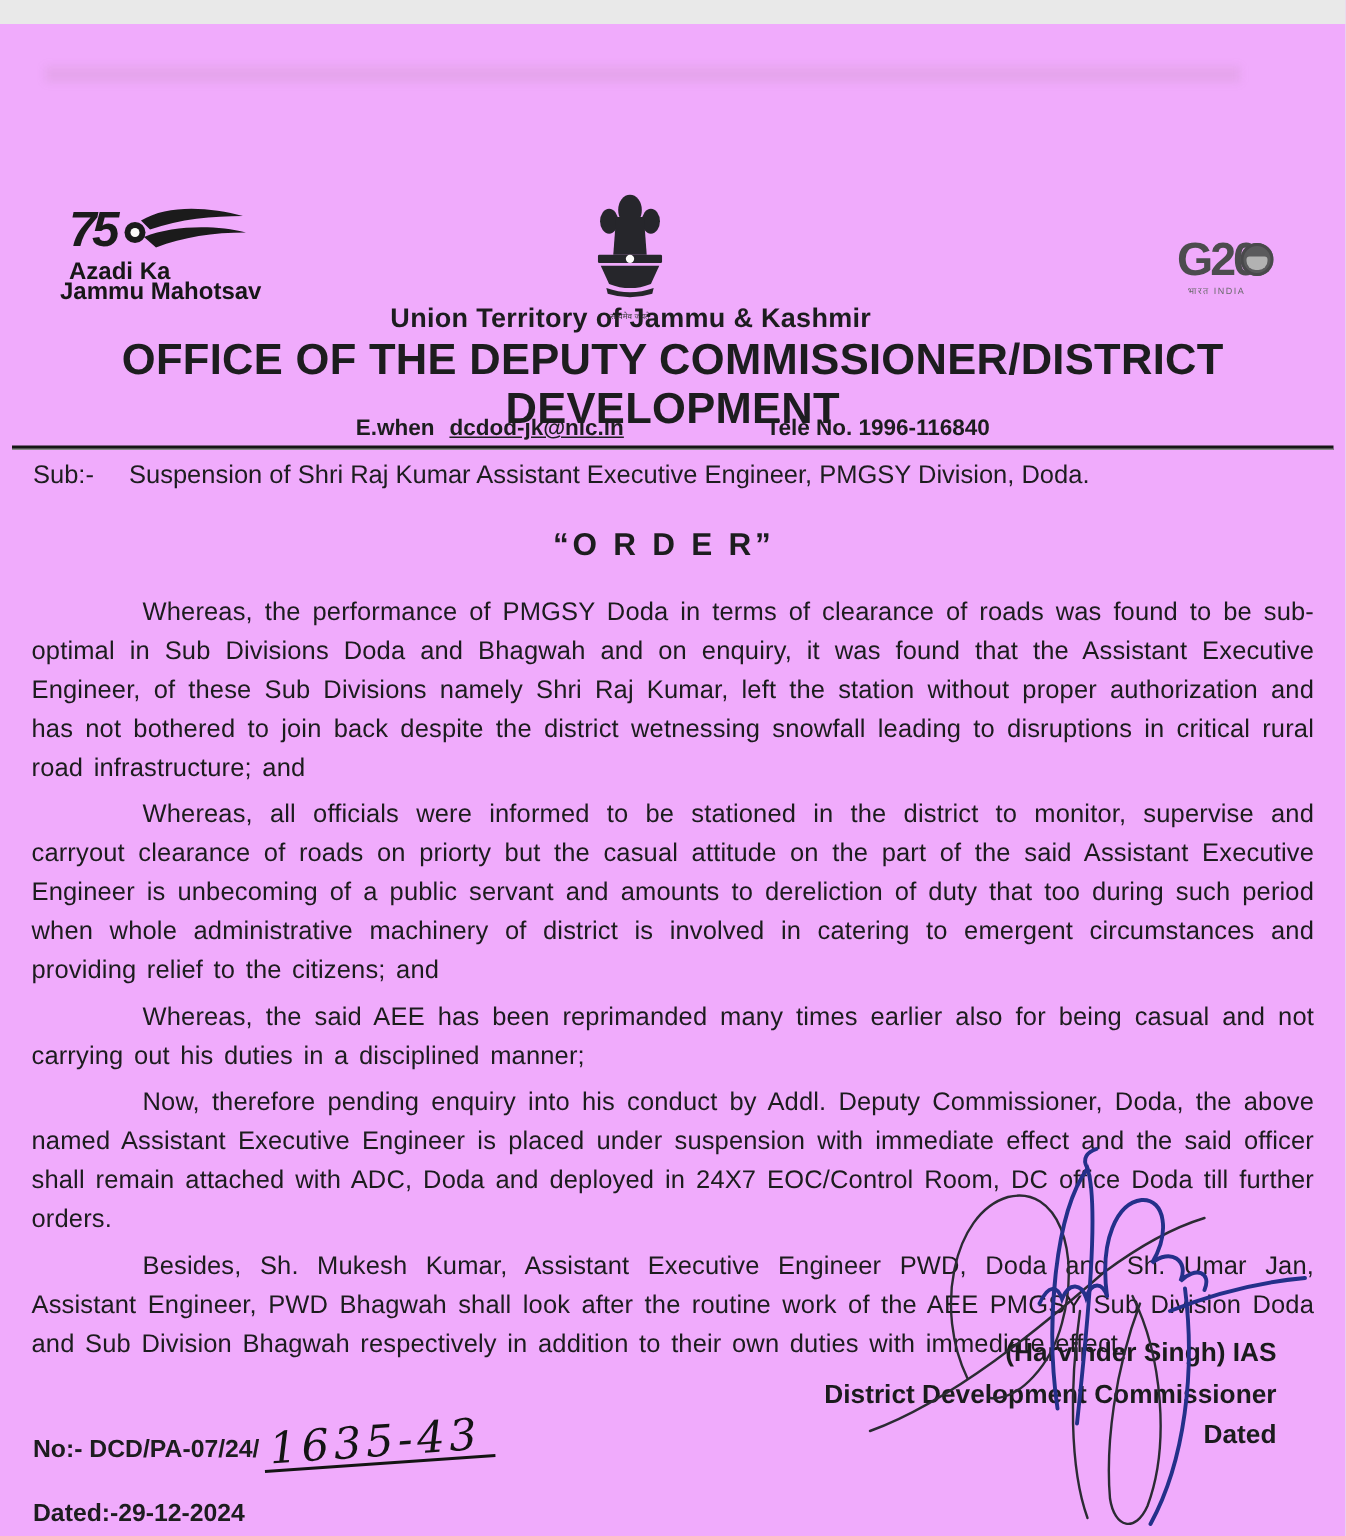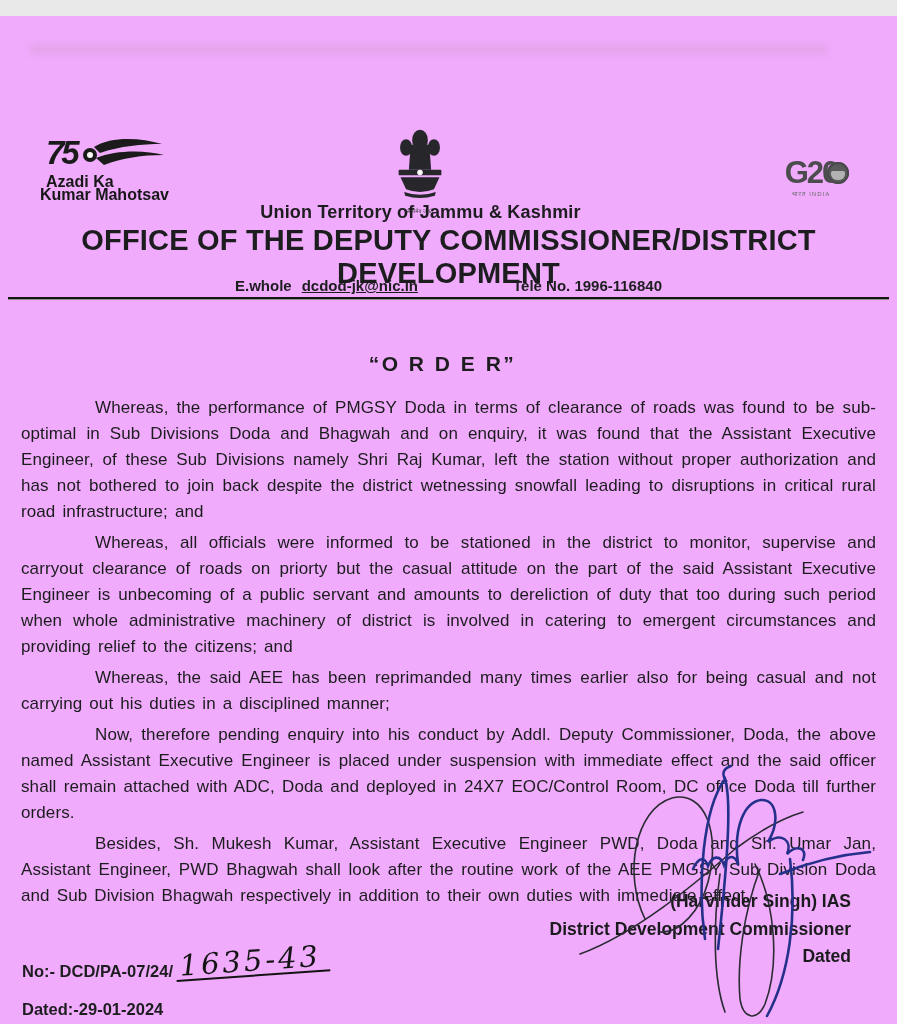--- a/index.html
+++ b/index.html
@@ -88,21 +88,21 @@
 
   
   .sign-block {
     position: absolute; right: 46px; top: 872px; text-align: right;
     font-weight: bold; font-size: 17.5px; line-height: 27.5px; color: #1b1b1d;
   }
   .sign-svg { position: absolute; left: 575px; top: 748px; pointer-events: none; }
 
   
   .footer { position: absolute; left: 22px; top: 941px; font-weight: bold; font-size: 16.5px; }
-  .ref-row { display: flex; align-items: center; }
+  .ref-row { display: flex; align-items: flex-start; }
   .ref-hand {
     font-family: "DejaVu Serif", serif; font-style: italic; font-weight: normal;
     font-size: 29px; letter-spacing: 3px; line-height: 26px; color: #141414;
     transform: rotate(-4deg) translateY(-4px); transform-origin: left bottom;
     border-bottom: 2px solid #141414; padding: 0 8px 1px 4px; margin-left: 4px;
   }
   .date-row { margin-top: 14px; }
 </style>
 </head>
 <body>
@@ -119,21 +119,21 @@
         <circle cx="8" cy="17" r="3" fill="#fcfbf9"></circle>
         <path d="M12 9 C30 -2 58 0 80 6 C60 6 38 8 18 15 Z" fill="#1b1b1b"></path>
         <path d="M14 20 C34 12 62 12 82 17 C60 17 40 20 22 27 Z" fill="#1b1b1b"></path>
       </svg>
     </div>
     <div class="txt">
       <span class="big">Azadi</span>
       <span class="small">Ka</span>
     </div>
     <div class="txt l2">
-      <span class="small">Kumar</span>
+      <span class="small">Jammu</span>
       <span class="big">Mahotsav</span>
     </div>
   </div>
 
   <div class="emblem">
     <svg width="56" height="78" viewBox="0 0 60 84">
       <g fill="#26262b">
         <ellipse cx="30" cy="13" rx="8.5" ry="11"></ellipse>
         <ellipse cx="15" cy="21" rx="6.5" ry="9"></ellipse>
         <ellipse cx="45" cy="21" rx="6.5" ry="9"></ellipse>
@@ -151,26 +151,29 @@
     <div class="g20-main">
       <span>G20</span>
       <span class="globe"></span>
     </div>
     <div class="g20-sub">भारत INDIA</div>
   </div>
 
   <div class="hdr territory">Union Territory of Jammu &amp; Kashmir</div>
   <div class="hdr office1">OFFICE OF THE DEPUTY COMMISSIONER/DISTRICT DEVELOPMENT</div>
   <div class="hdr contact">
-    <span class="email-label">E.whole</span>
+    <span class="email-label">E.when</span>
     <span class="email">dcdod-jk@nic.in</span>
     <span class="tele">Tele No. 1996-116840</span>
   </div>
   <div class="rule"></div>
 
+  <div class="subject">
+    <span class="sub-label">Sub:-</span><span>Suspension of Shri Raj Kumar Assistant Executive Engineer, PMGSY Division, Doda.</span>
+  </div>
 
   <div class="order-title">“O R D E R”</div>
 
   <div class="bodytext">
     <p>Whereas, the performance of PMGSY Doda in terms of clearance of roads was found to be sub-optimal in Sub Divisions Doda and Bhagwah and on enquiry, it was found that the Assistant Executive Engineer, of these Sub Divisions namely Shri Raj Kumar, left the station without proper authorization and has not bothered to join back despite the district wetnessing snowfall leading to disruptions in critical rural road infrastructure; and</p>
     <p>Whereas, all officials were informed to be stationed in the district to monitor, supervise and carryout clearance of roads on priorty but the casual attitude on the part of the said Assistant Executive Engineer is unbecoming of a public servant and amounts to dereliction of duty that too during such period when whole administrative machinery of district is involved in catering to emergent circumstances and providing relief to the citizens; and</p>
     <p>Whereas, the said AEE has been reprimanded many times earlier also for being casual and not carrying out his duties in a disciplined manner;</p>
     <p>Now, therefore pending enquiry into his conduct by Addl. Deputy Commissioner, Doda, the above named Assistant Executive Engineer is placed under suspension with immediate effect and the said officer shall remain attached with ADC, Doda and deployed in 24X7 EOC/Control Room, DC office Doda till further orders.</p>
     <p>Besides, Sh. Mukesh Kumar, Assistant Executive Engineer PWD, Doda and Sh. Umar Jan, Assistant Engineer, PWD Bhagwah shall look after the routine work of the AEE PMGSY Sub Division Doda and Sub Division Bhagwah respectively in addition to their own duties with immediate effect.</p>
   </div>
@@ -196,16 +199,16 @@
       <path d="M205 110 C 240 96, 272 90, 295 88"></path>
       <path d="M215 95 C 222 150, 215 210, 192 252"></path>
     </g>
   </svg>
 
   <div class="footer">
     <div class="ref-row">
       <span>No:- DCD/PA-07/24/</span>
       <span class="ref-hand">1635-43</span>
     </div>
-    <div class="date-row">Dated:-29-01-2024</div>
+    <div class="date-row">Dated:-29-12-2024</div>
   </div>
 
 </div>
 
 </body></html>

